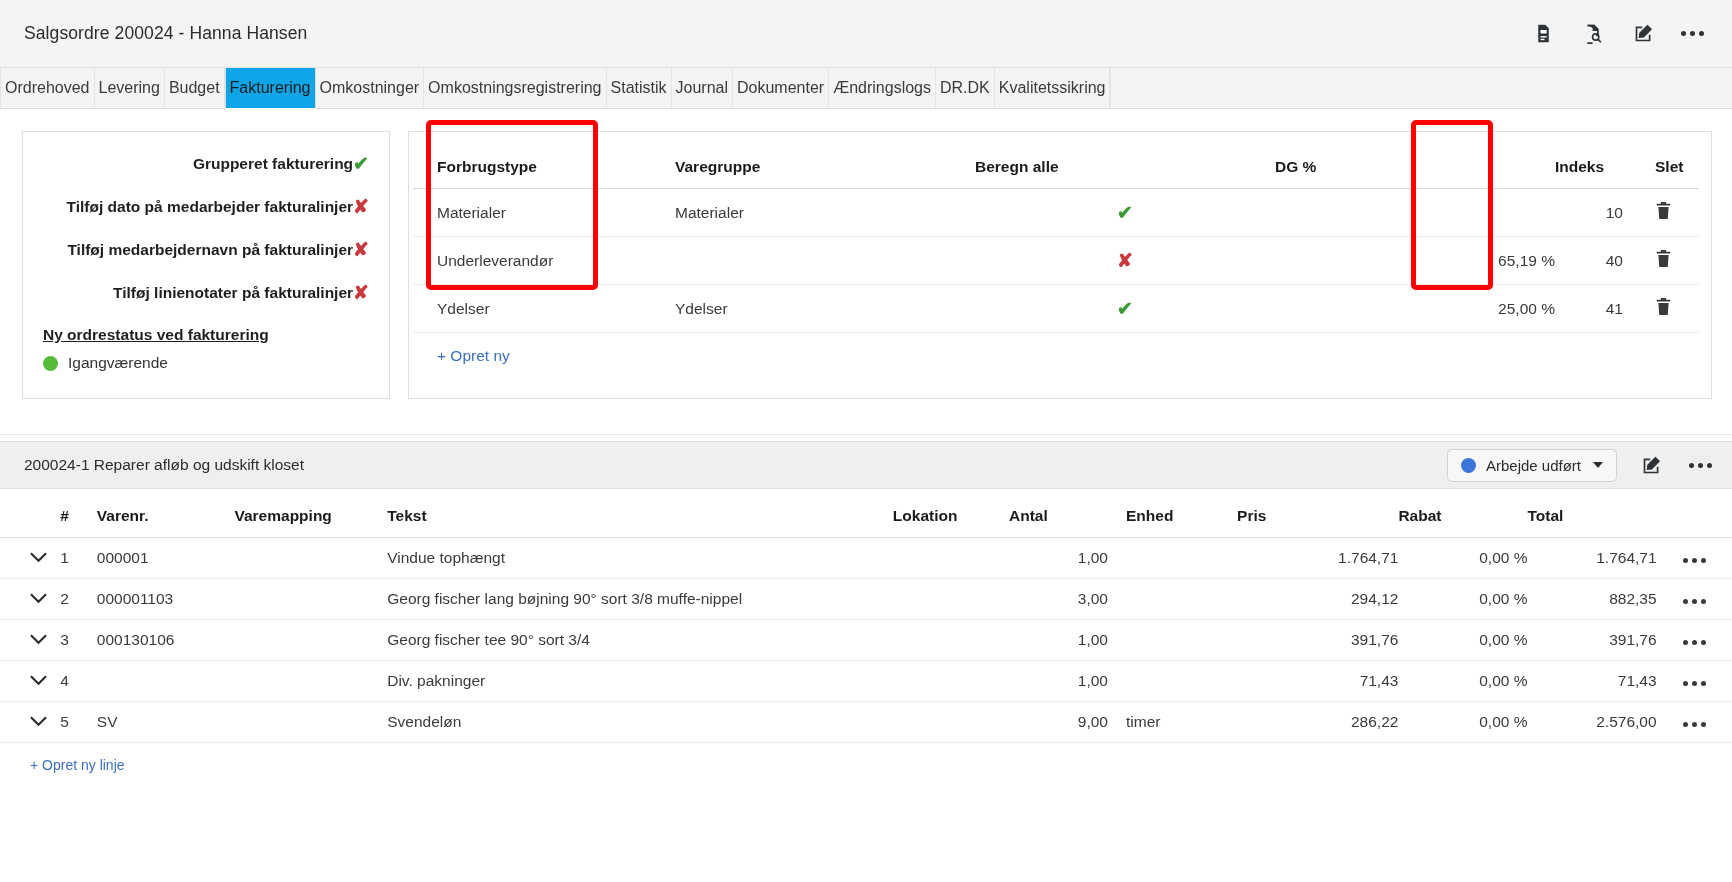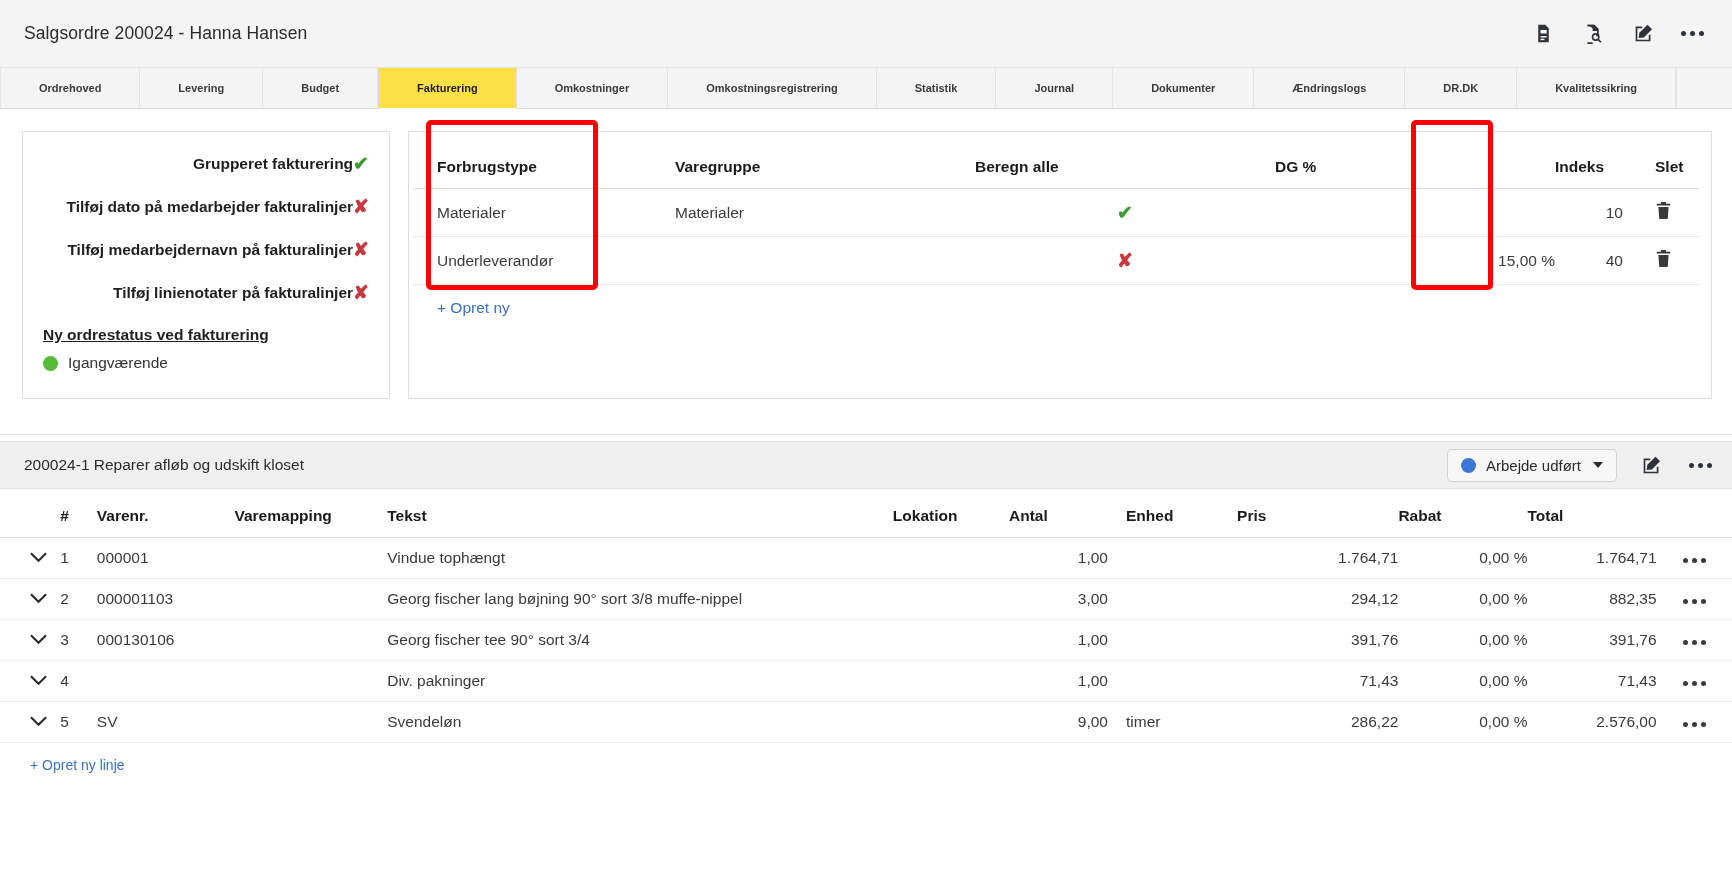--- a/index.html
+++ b/index.html
@@ -37,32 +37,31 @@
   
   .tabbar {
     height: 41px;
     background: #f4f4f4;
     border-bottom: 1px solid #dcdcdc;
     display: flex; align-items: stretch;
     padding-left: 0;
   }
   .tab {
     display: flex; align-items: center;
-    padding: 0 38px;
-    font-size: 11px;
+    padding: 0 4px;
+    font-size: 16px;
     color: #3a3a3a;
     border-right: 1px solid #e4e4e4;
     cursor: pointer;
     background: #f4f4f4;
     white-space: nowrap;
-    font-weight: bold;
   }
   .tab:first-child { border-left: 1px solid #e4e4e4; }
   .tab.active {
-    background: #fde047;
+    background: #0ea5e9;
     color: #1c1c1c;
     position: relative;
     border-right: 1px solid #dcdcdc;
     border-left: 1px solid #dcdcdc;
     margin-bottom: -1px;
     border-bottom: 1px solid #ffffff;
   }
   .tabfill { flex: 1 1 auto; border-left: 1px solid #e4e4e4; background:#f4f4f4; }
 
   
@@ -301,22 +300,36 @@
                 <svg width="17" height="19" viewBox="0 0 20 22">
                     <path d="M7 1h6v2h5v2H2V3h5zM4 7h12l-1 14H5z" fill="#3a3a3a"></path>
                   </svg>
               </span>
             </td>
           </tr>
           <tr>
             <td class="col-forbrugstype">Underleverandør</td>
             <td class="col-varegruppe"></td>
             <td class="col-beregn ta-c"><span class="mark-no">✘</span></td>
-            <td class="col-dg ta-r">15,00 %</td>
+            <td class="col-dg ta-r">65,19 %</td>
             <td class="col-indeks ta-r">40</td>
+            <td class="col-slet">
+              <span class="trash">
+                <svg width="17" height="19" viewBox="0 0 20 22">
+                    <path d="M7 1h6v2h5v2H2V3h5zM4 7h12l-1 14H5z" fill="#3a3a3a"></path>
+                  </svg>
+              </span>
+            </td>
+          </tr>
+          <tr>
+            <td class="col-forbrugstype">Ydelser</td>
+            <td class="col-varegruppe">Ydelser</td>
+            <td class="col-beregn ta-c"><span class="mark-yes">✔</span></td>
+            <td class="col-dg ta-r">25,00 %</td>
+            <td class="col-indeks ta-r">41</td>
             <td class="col-slet">
               <span class="trash">
                 <svg width="17" height="19" viewBox="0 0 20 22">
                     <path d="M7 1h6v2h5v2H2V3h5zM4 7h12l-1 14H5z" fill="#3a3a3a"></path>
                   </svg>
               </span>
             </td>
           </tr>
         </tbody>
       </table>

